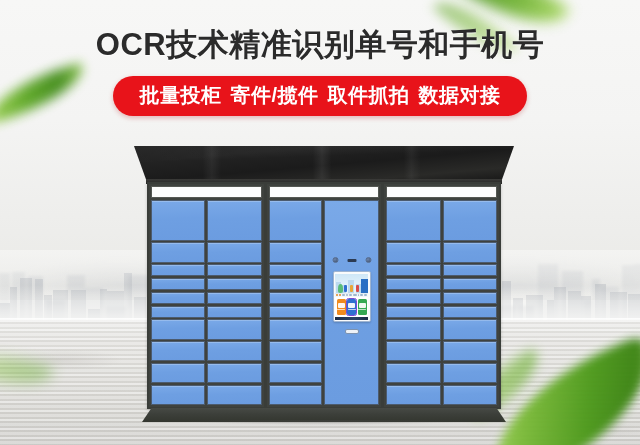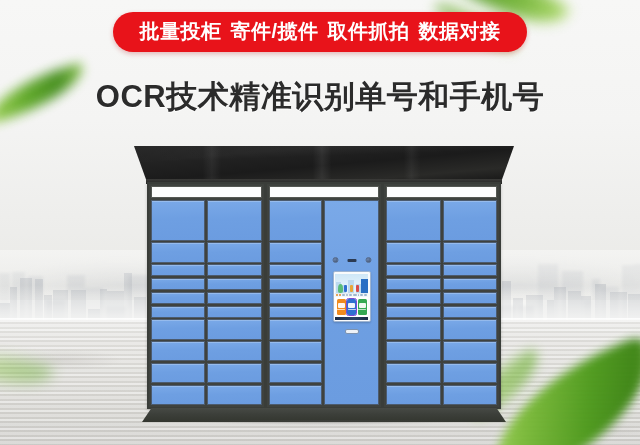--- a/index.html
+++ b/index.html
@@ -505,17 +505,17 @@
       </div>
     </div>
 
   <div class="base"></div>
   <div class="base-shadow"></div>
 </div>
 
 <div class="leaf leaf-br" style="z-index:18;"></div>
 
 <div id="header">
+  <div id="headline">OCR技术精准识别单号和手机号</div>
   <div id="pill-wrap">
     <div id="pill"><span>批量投柜</span><span class="gap"></span><span>寄件/揽件</span><span class="gap"></span><span>取件抓拍</span><span class="gap"></span><span>数据对接</span></div>
   </div>
-  <div id="headline">OCR技术精准识别单号和手机号</div>
 </div>
 
 </body></html>

